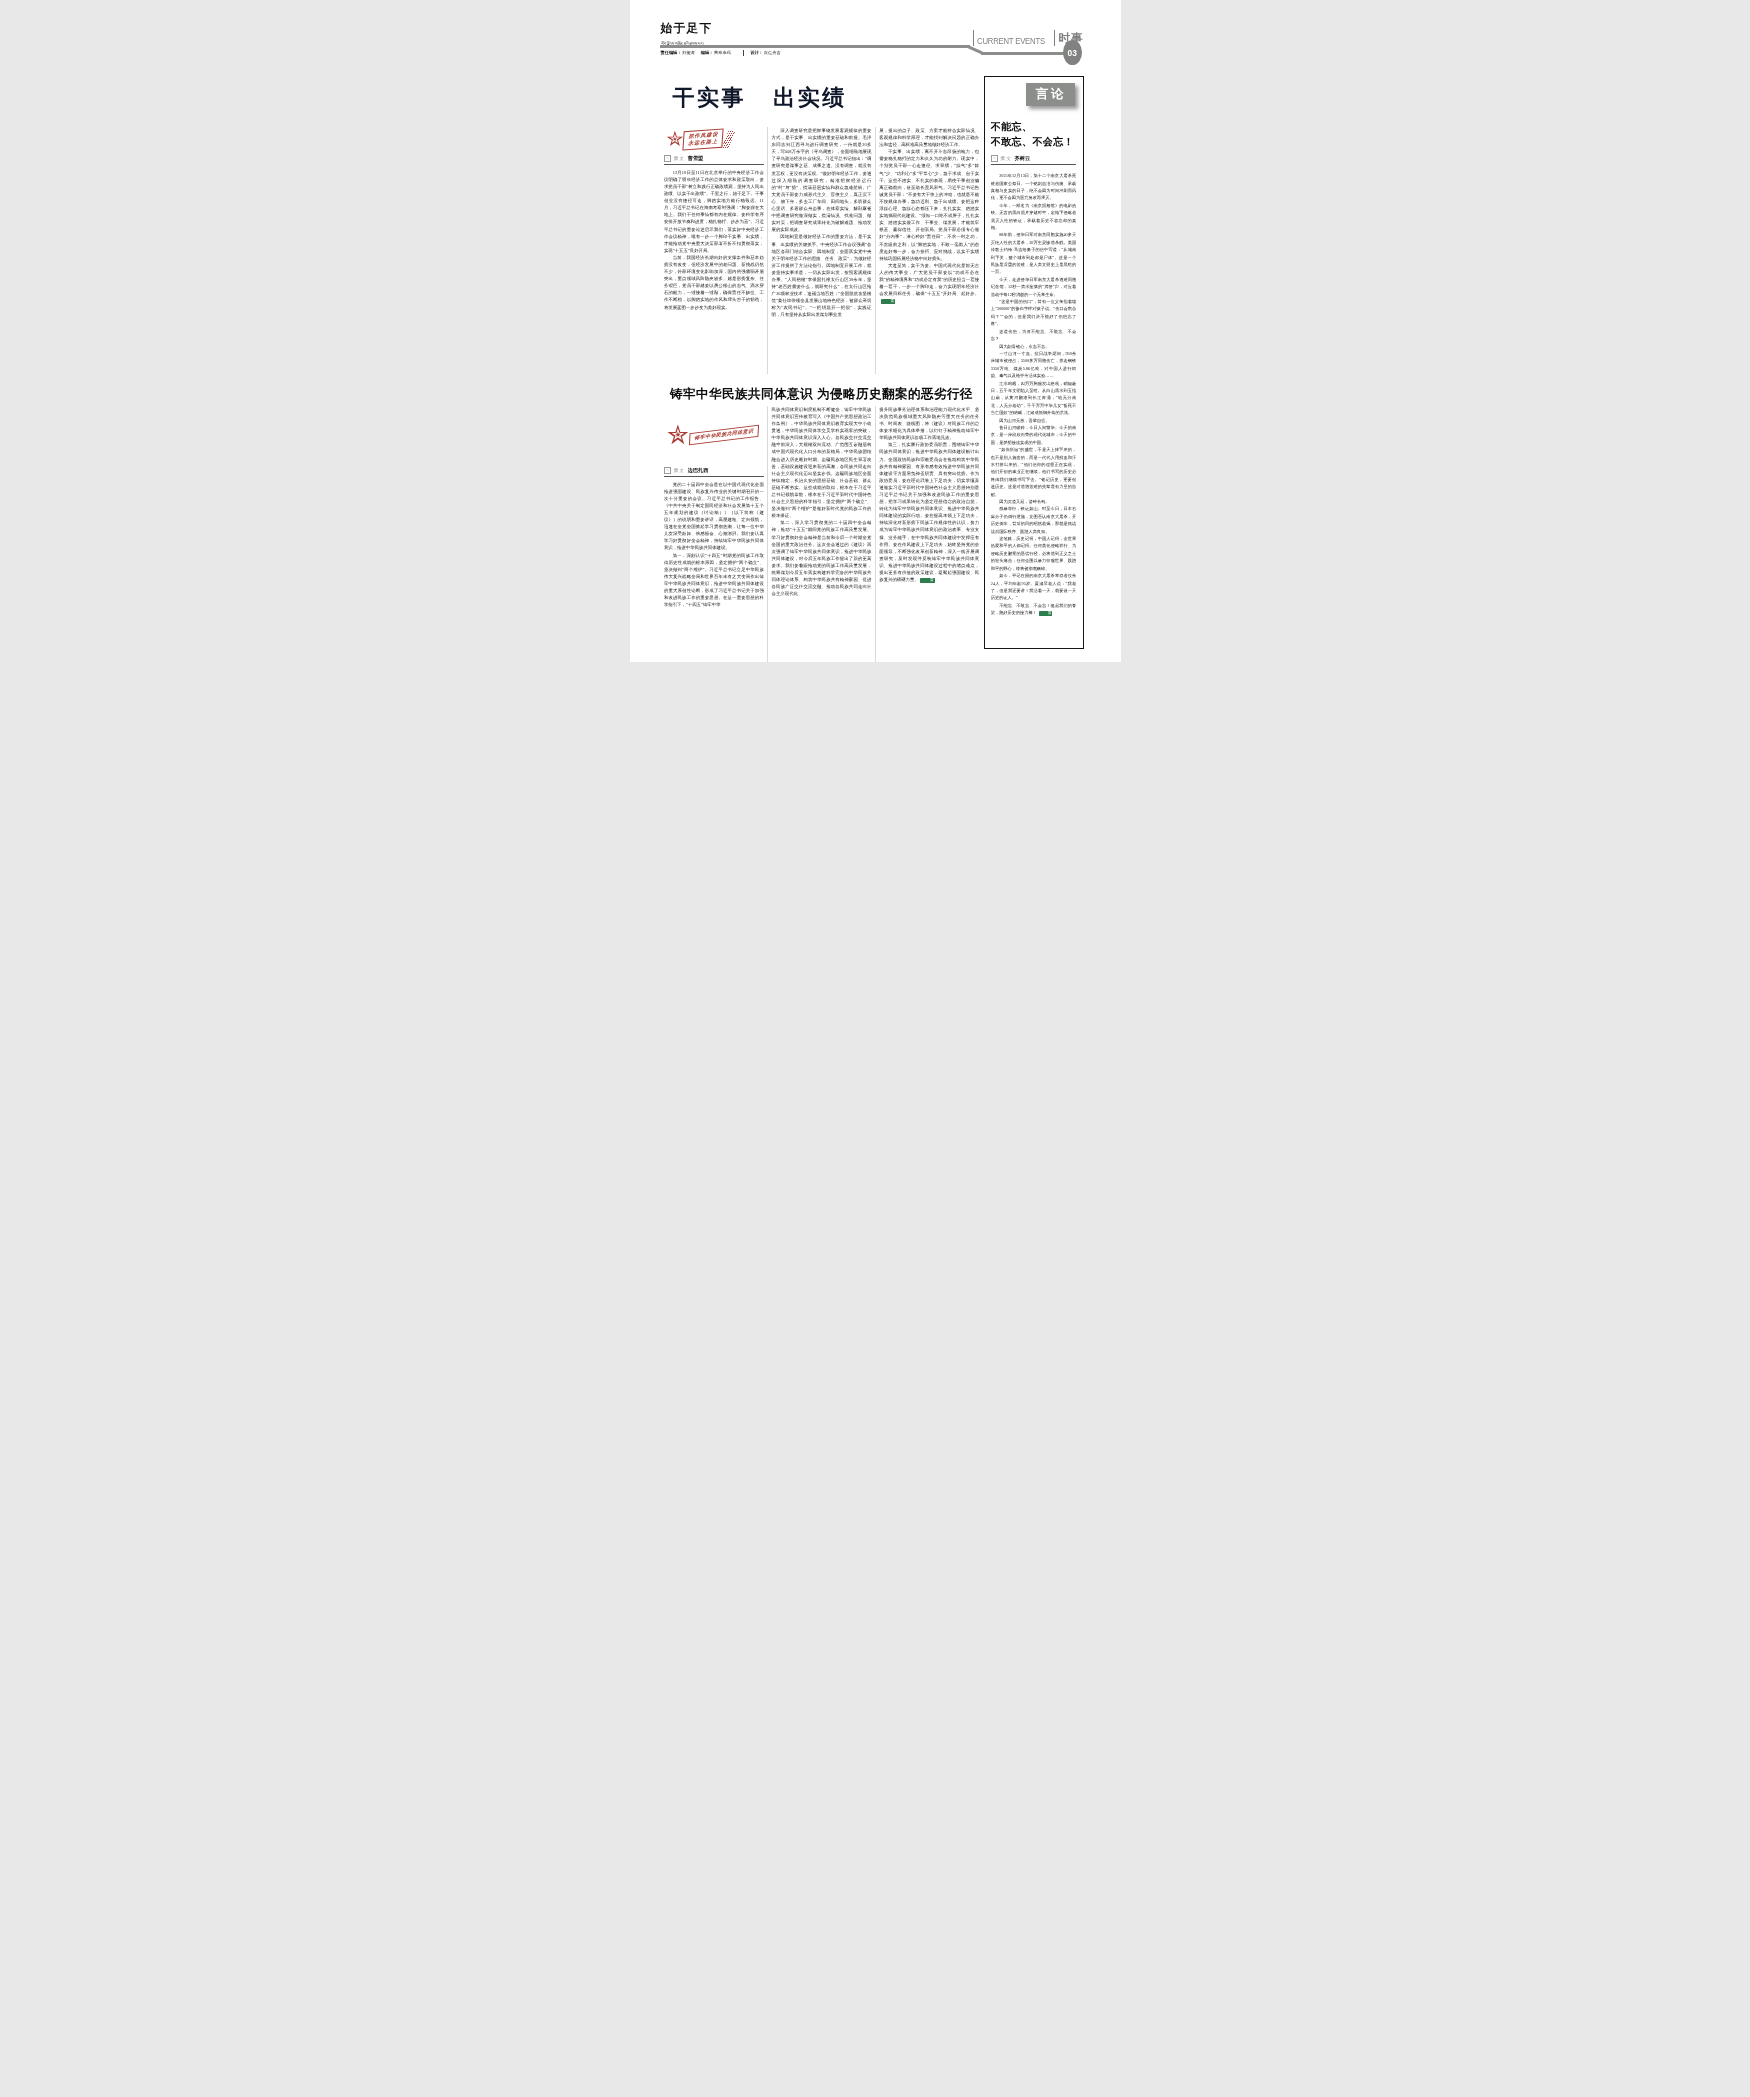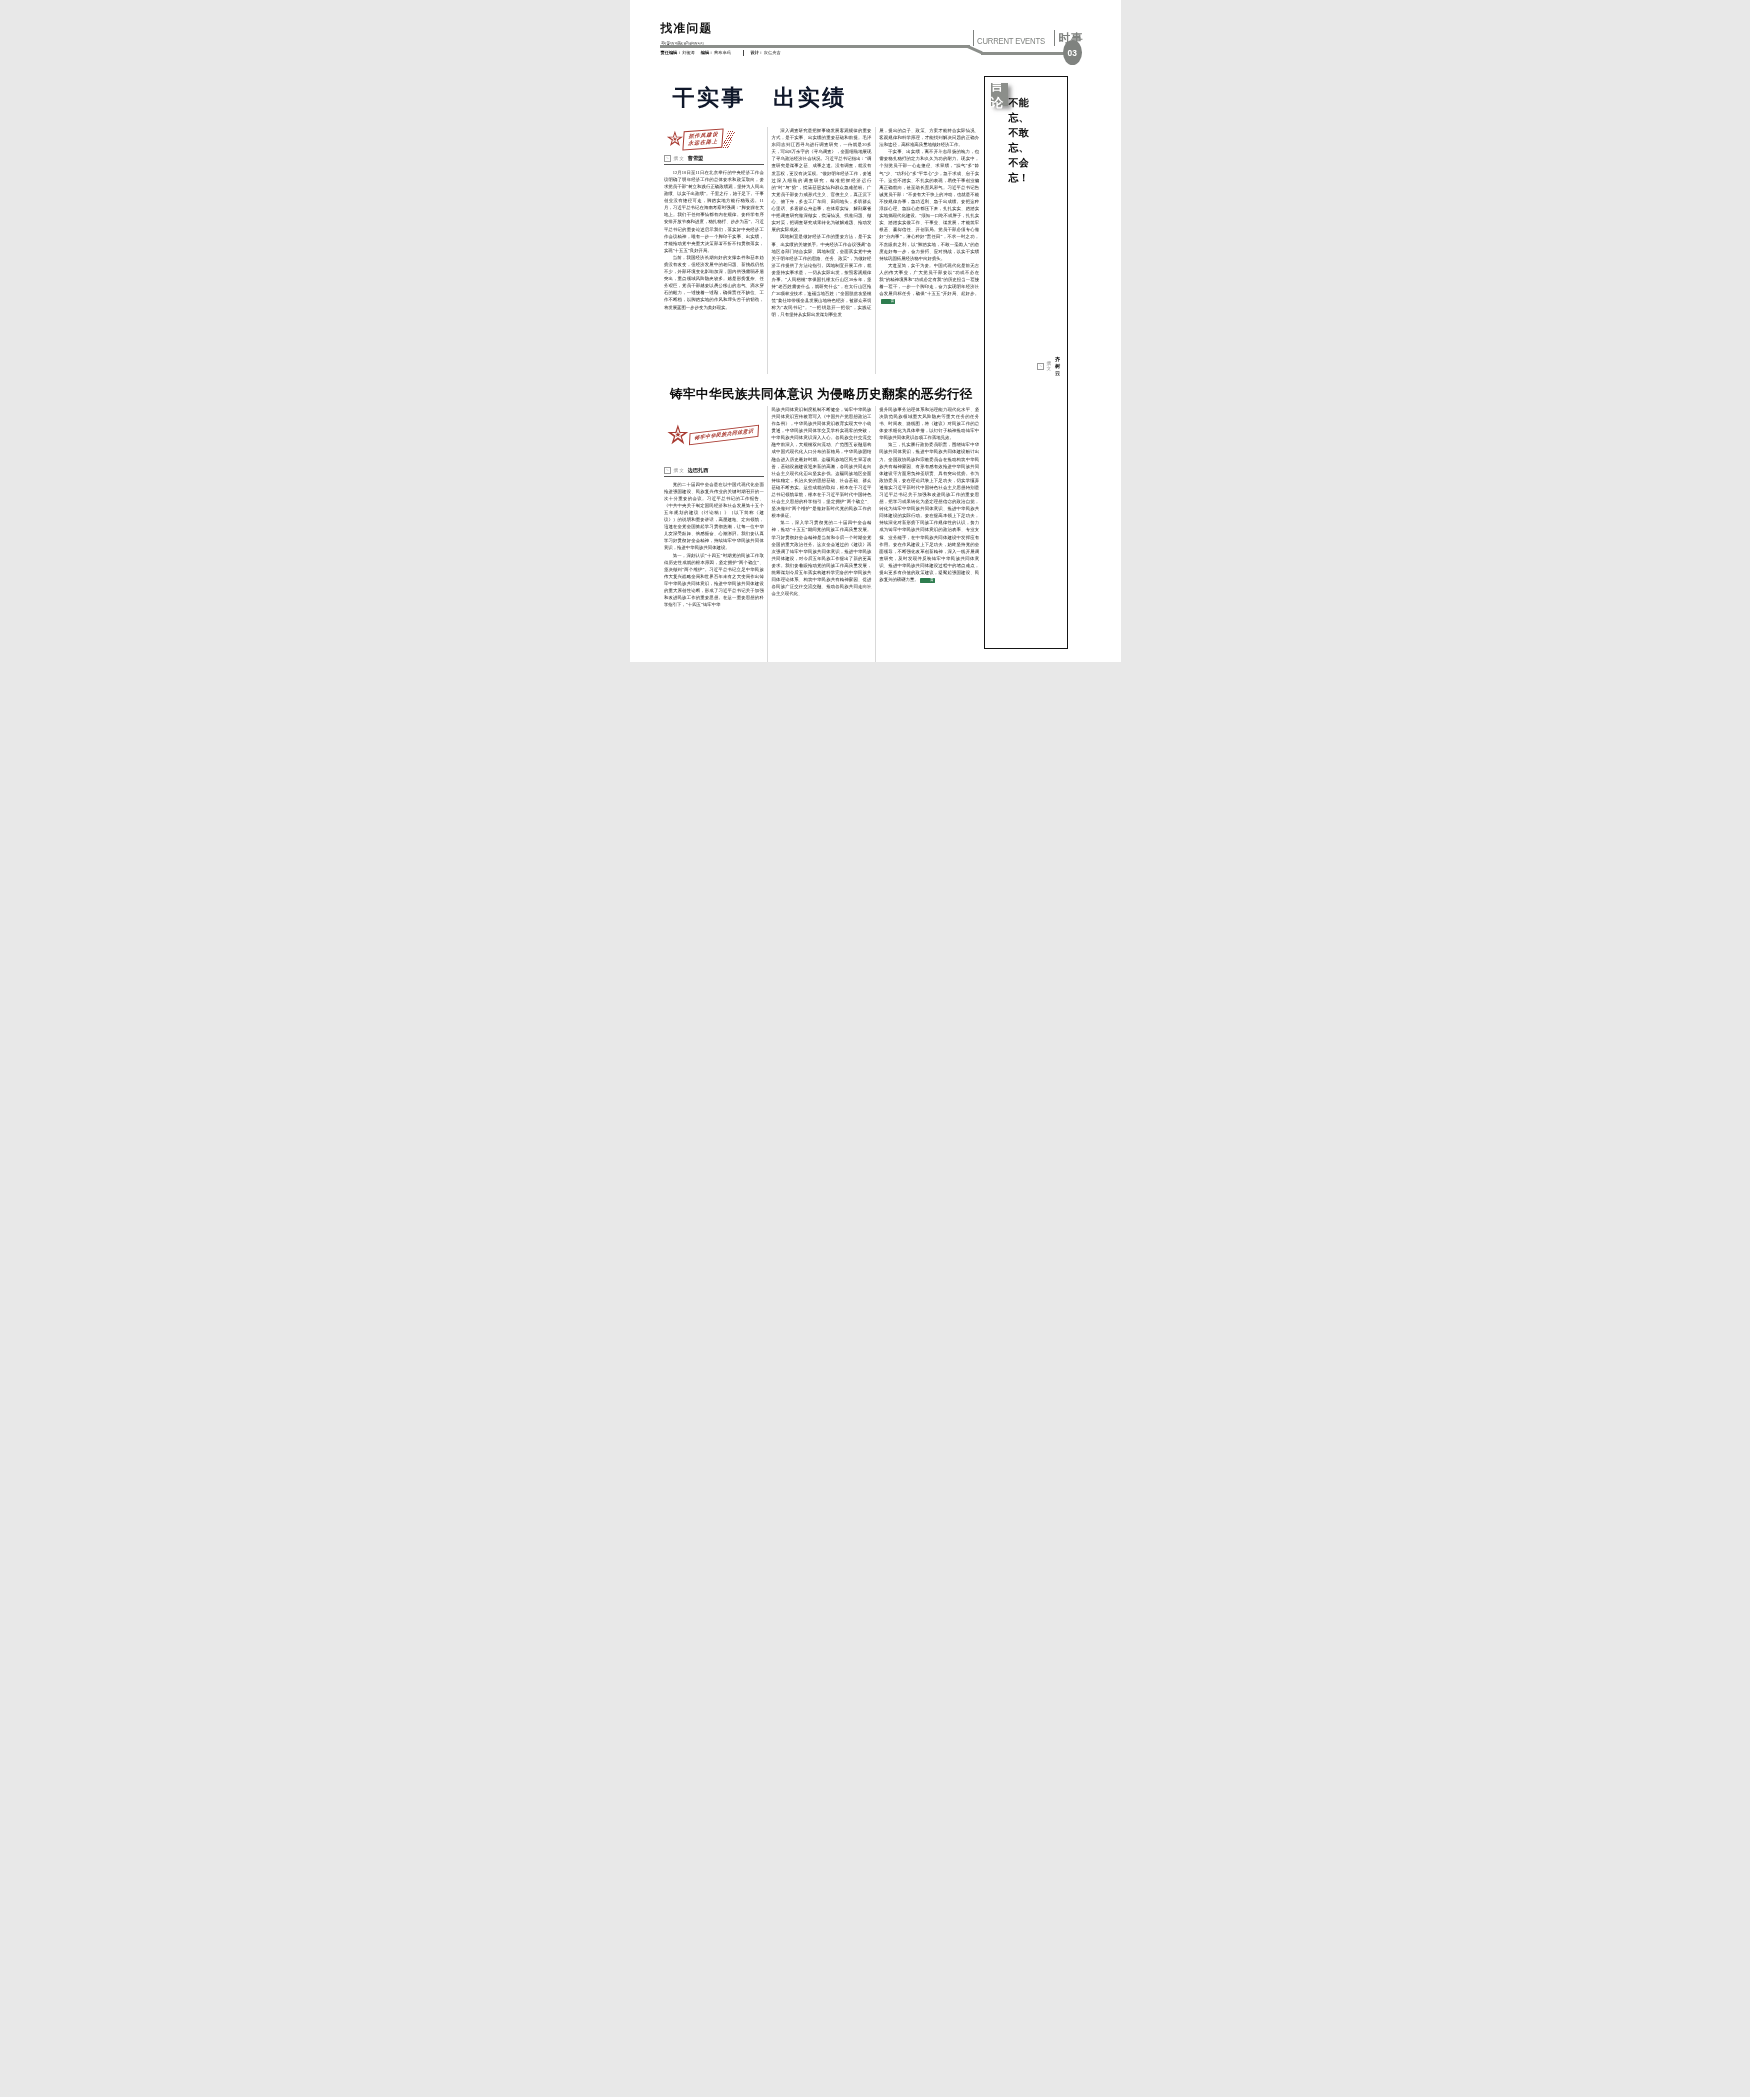--- a/index.html
+++ b/index.html
@@ -71,38 +71,38 @@
   .stamp2 .s2{font-size:16px;}
   .stamp2 .s3{font-size:7.6px;}
   .stamp2 .stamp-banner{transform:rotate(-7deg) skewX(-10deg);}
   .stamp2 .bl{font-size:5px;letter-spacing:0.4px;}
 
   .end-mark{display:inline-block;background:#2e7d4f;color:#fff;font-size:3.8px;line-height:4.6px;
         padding:0.4px 0.8px;margin-left:1.7px;border-radius:0.4px;
         font-family:"Liberation Sans","DejaVu Sans",sans-serif;vertical-align:baseline;}
 
   
-  .box{position:absolute;left:354px;top:76px;width:84px;height:573px;border:1.3px solid #151515;
-        box-sizing:border-box;background:#fff;padding:5.9px 6.3px 4.2px 6.3px;display:flex;flex-direction:row;}
+  .box{position:absolute;left:354px;top:76px;width:100px;height:573px;border:1.3px solid #151515;
+        box-sizing:border-box;background:#fff;padding:5.9px 6.3px 4.2px 6.3px;display:flex;flex-direction:column;}
   .box-badge{width:49px;height:23.5px;margin-left:auto;margin-right:0.8px;background:#8b8e8a;color:#fff;
         display:flex;align-items:center;justify-content:center;font-size:12.6px;font-weight:900;
         letter-spacing:2.5px;font-family:"Liberation Sans","DejaVu Sans",sans-serif;
         box-shadow:2.9px 2.9px 3.8px rgba(70,70,70,.55);}
   .box-title{margin:12.6px 0 0 0;font-size:10px;line-height:15px;font-weight:900;color:#0d0d0d;
         letter-spacing:0.4px;}
   .box .byline{margin-top:5.9px;}
   .box-paras{margin-top:3.4px;flex:1;overflow:hidden;}
   .box .para{font-size:4.2px;line-height:7.4px;}
 </style>
 </head>
 <body>
 
 <div class="page">
 
-  <h1 class="masthead-title">找准问题</h1>
+  <h1 class="masthead-title">始于足下</h1>
   <div class="masthead-tibetan">བོད་ལྗོངས་གཞོན་ནུའི་ཚགས་པར།</div>
 
   <div class="gray-band"></div>
   <div class="gray-diag"></div>
   <div class="gray-bar"></div>
 
   <div class="section-head">
     <span class="vline"></span>
     <span class="section-en">CURRENT EVENTS</span>
     <span class="vline"></span>

